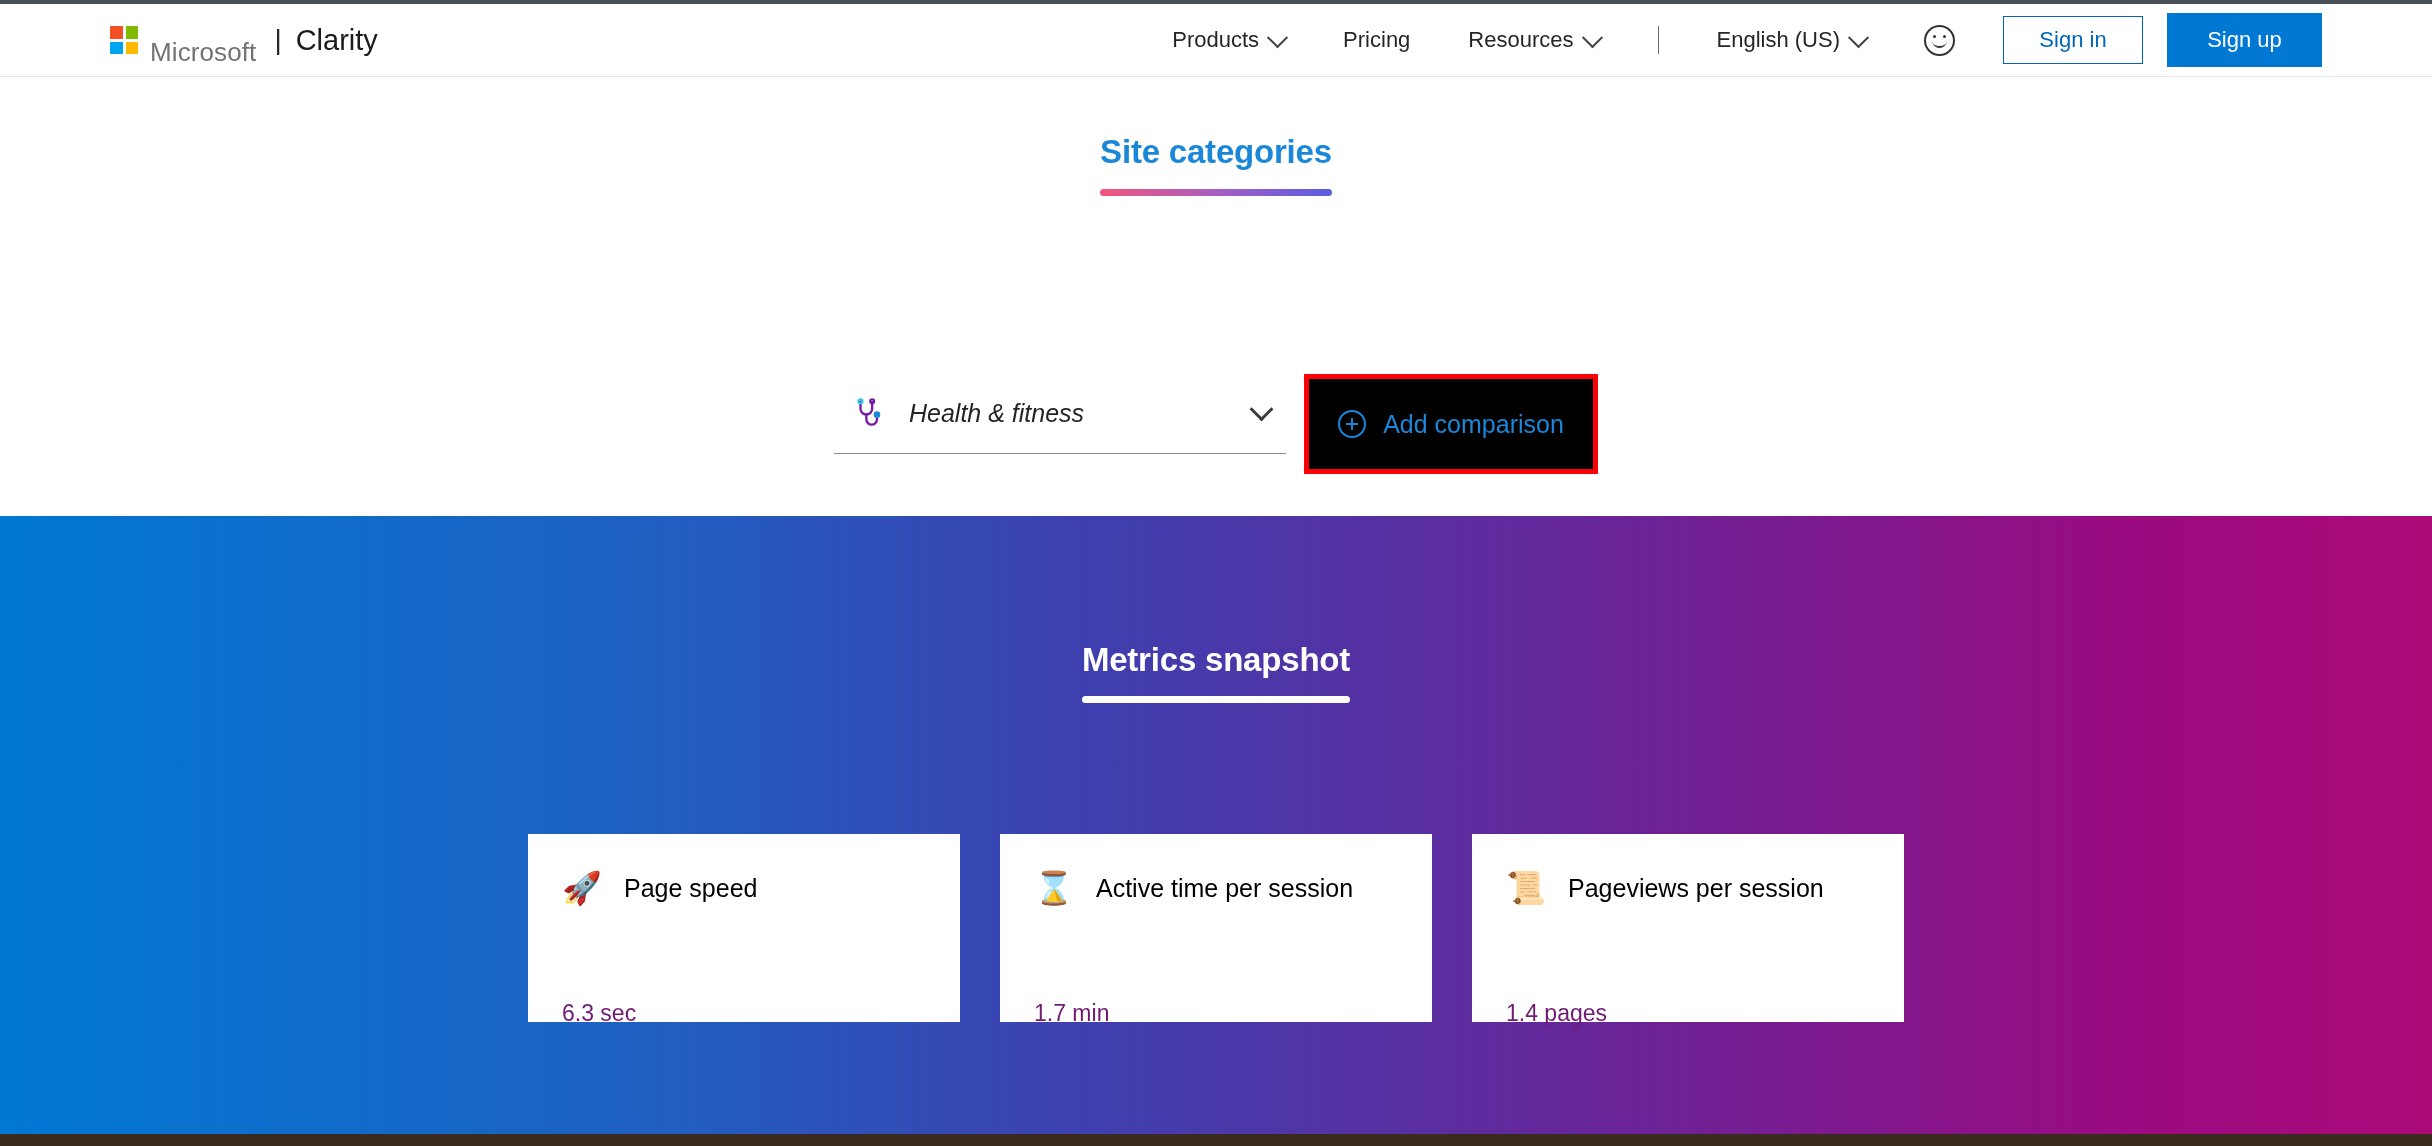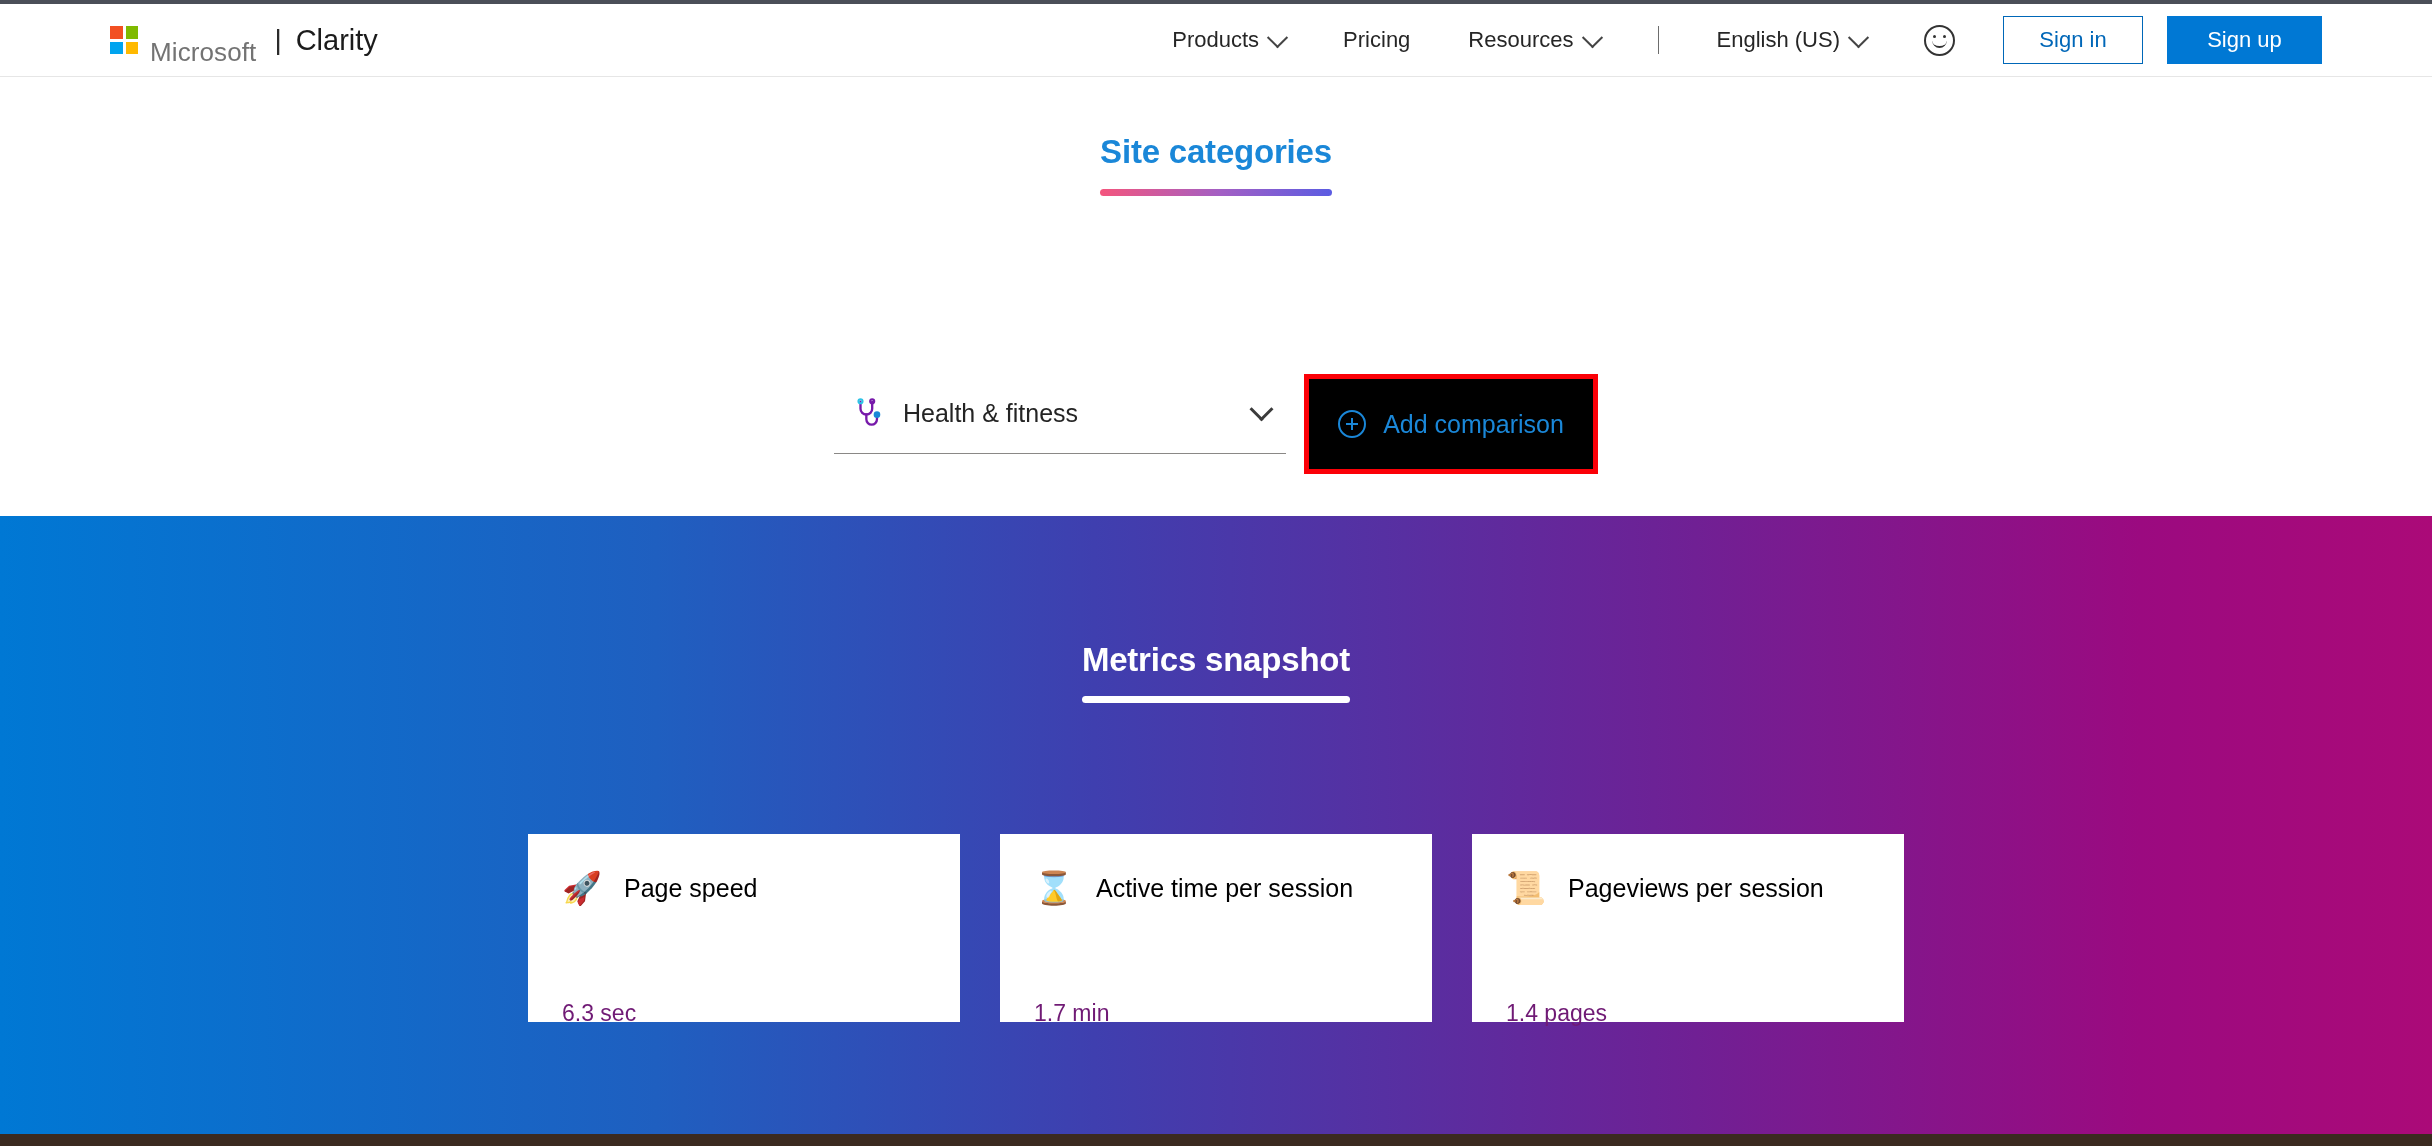--- a/index.html
+++ b/index.html
@@ -84,21 +84,21 @@
     border-bottom:2px solid #333; border-radius:0 0 12px 12px;
   }
   .btn-signin{
     font-size:22px; color:#0067b8; background:#fff;
     border:1px solid #0067b8; height:48px; min-width:140px;
     display:flex; align-items:center; justify-content:center;
     margin-right:24px; cursor:pointer; padding:0 20px;
   }
   .btn-signup{
     font-size:22px; color:#fff; background:#0078d4;
-    border:1px solid #0078d4; height:48px; min-width:155px;
+    border:1px solid #0078d4; height:54px; min-width:155px;
     display:flex; align-items:center; justify-content:center;
     margin-right:110px; cursor:pointer; padding:0 20px;
   }
 
   
   .cat-section{
     position:absolute; top:78px; left:0; width:1936px; height:438px;
     background:#ffffff;
   }
   .section-head{
@@ -120,21 +120,21 @@
     display:flex; justify-content:center; align-items:flex-start; gap:18px;
   }
   .category-select{
     width:452px; height:80px;
     border-bottom:1px solid #8a8886;
     display:flex; align-items:center; padding:0 16px 0 18px;
     cursor:pointer; background:#fff;
   }
   .steth{ width:34px; height:34px; flex:none; }
   .cat-label{
-    font-size:25px; color:#242424; margin-left:17px; white-space:nowrap;
+    font-size:25px; color:#242424; margin-left:23px; white-space:nowrap;font-style:italic;
   }
   .select-chev{
     margin-left:auto; width:17px; height:17px;
     border-right:3px solid #3b3b3b; border-bottom:3px solid #3b3b3b;
     transform:rotate(45deg) translate(-3px,-3px);
   }
 
   .add-compare-wrap{
     position:relative;
     border:5px solid #fb0007;

